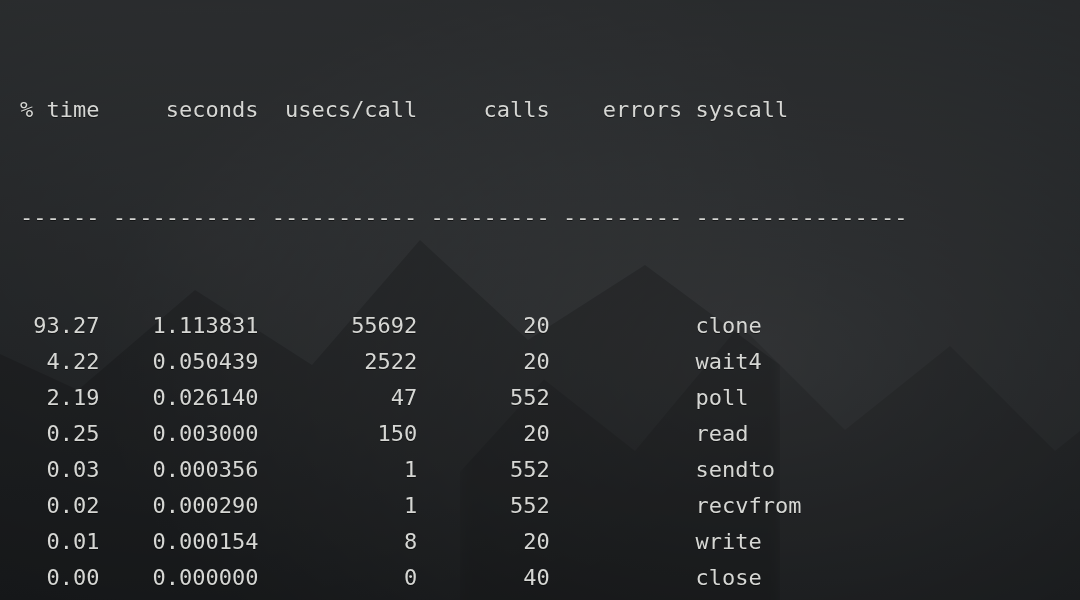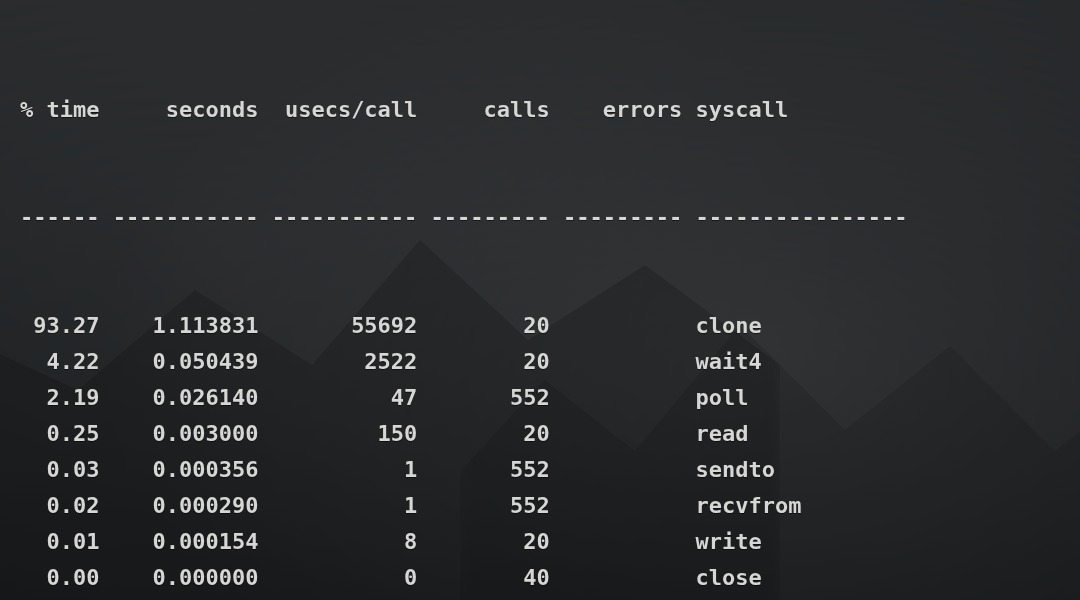--- a/index.html
+++ b/index.html
@@ -45,21 +45,21 @@
   }
   .term {
     position: absolute;
     inset: 0;
     color: #d6d7d4;
     font-size: 22px;
     line-height: 36px;
     padding-left: 20px;
     padding-top: 20px;
     white-space: pre;
-    font-weight: 700;
+    font-weight: 400;
     letter-spacing: 0;
     text-shadow: 0 1px 0 rgba(0,0,0,0.5);
   }
   .row { white-space: pre; }
 </style>
 </head>
 <body>
 
 <div class="bg"></div>
 <div class="overlay"></div>

